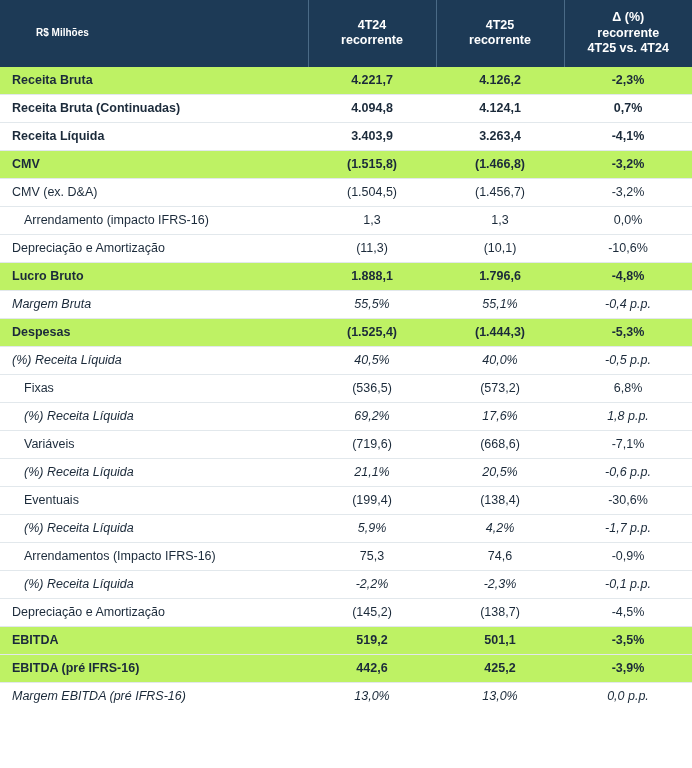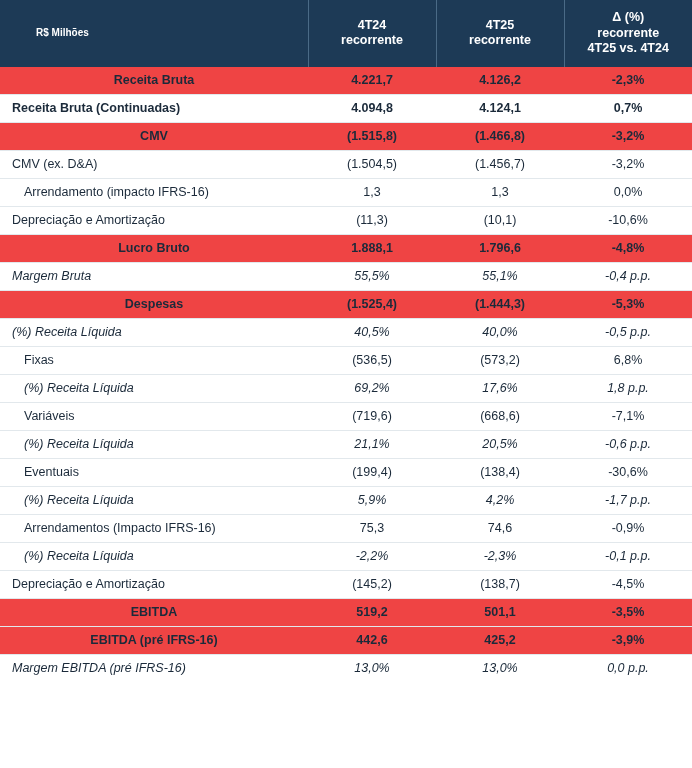--- a/index.html
+++ b/index.html
@@ -46,21 +46,21 @@
   tbody td {
     padding: 4px 12px;
     border-bottom: 1px solid #e2e8ec;
     line-height: 1.3;
     height: 19px;
   }
   tbody td.label { text-align: left; }
   tbody td.val   { text-align: center; }
   tbody td.delta { text-align: center; }
 
-  tr.shade td { background: #ef4444; text-align: center; }
+  tr.shade td { background: #bef264; }
   tr.plain td { background: #ffffff; }
 
   td.bold, tr.bold td { font-weight: bold; }
   td.ital, tr.ital td { font-style: italic; }
 
   .ind1 { padding-left: 24px !important; }
 
   tbody tr:last-child td { border-bottom: none; }
 </style>
 </head>
@@ -97,20 +97,26 @@
         <td class="val">4.221,7</td>
         <td class="val">4.126,2</td>
         <td class="delta">-2,3%</td>
       </tr>
       <tr class="plain bold">
         <td class="label">Receita Bruta (Continuadas)</td>
         <td class="val">4.094,8</td>
         <td class="val">4.124,1</td>
         <td class="delta">0,7%</td>
       </tr>
+      <tr class="plain bold">
+        <td class="label">Receita Líquida</td>
+        <td class="val">3.403,9</td>
+        <td class="val">3.263,4</td>
+        <td class="delta">-4,1%</td>
+      </tr>
       <tr class="shade bold">
         <td class="label">CMV</td>
         <td class="val">(1.515,8)</td>
         <td class="val">(1.466,8)</td>
         <td class="delta">-3,2%</td>
       </tr>
       <tr class="plain">
         <td class="label">CMV (ex. D&amp;A)</td>
         <td class="val">(1.504,5)</td>
         <td class="val">(1.456,7)</td>

